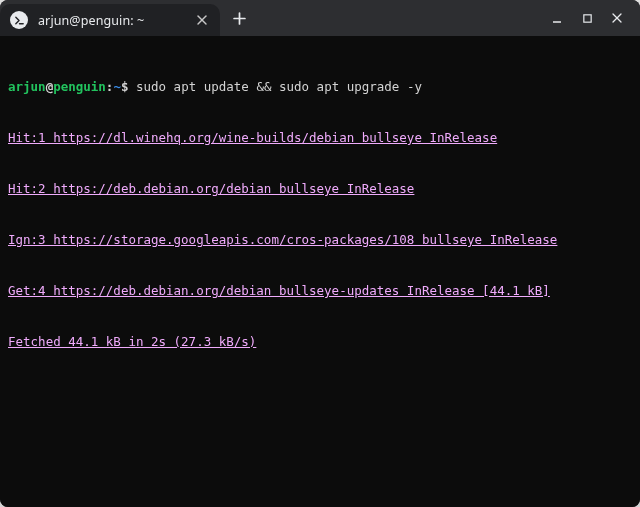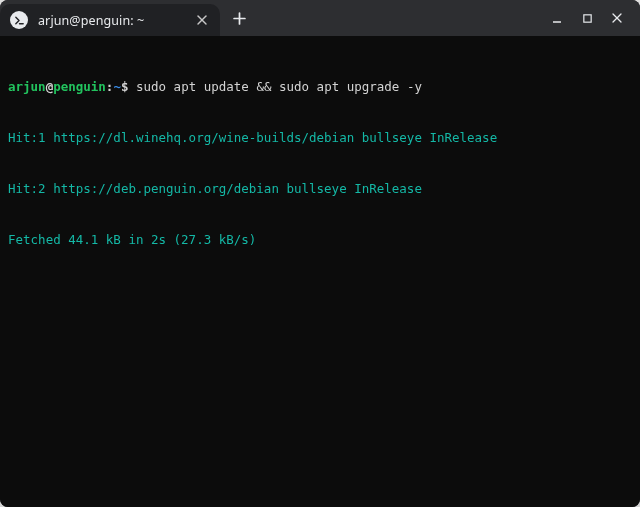--- a/index.html
+++ b/index.html
@@ -72,21 +72,21 @@
     letter-spacing: 0px;
   }
   .line { white-space: pre; }
   .user { color: #22c35e; font-weight: bold; }
   .sep  { color: #d3d3d3; font-weight: bold; }
   .host { color: #22c35e; font-weight: bold; }
   .colon{ color: #d3d3d3; font-weight: bold; }
   .path { color: #3b8eea; font-weight: bold; }
   .dollar{ color: #d3d3d3; font-weight: bold; }
   .cmd  { color: #d3d3d3; }
-  .out  { color: #14b8a6; }
+  .out  { color: #f0abfc; text-decoration: underline; }
 </style>
 </head>
 <body>
 
 <div class="window">
 
   <div class="titlebar">
     <div class="tab">
       <span class="favicon">
         <svg viewBox="0 0 24 24" fill="none" stroke="#202124" stroke-width="3" stroke-linecap="round" stroke-linejoin="round">
@@ -127,21 +127,23 @@
       <svg width="12" height="12" viewBox="0 0 12 12" stroke="#e8eaed" stroke-width="1.3" stroke-linecap="round">
         <line x1="2" y1="2" x2="10" y2="10"></line>
         <line x1="10" y1="2" x2="2" y2="10"></line>
       </svg>
     </div>
   </div>
 
   <div class="term">
     <div class="line"><span class="user">arjun</span><span class="sep">@</span><span class="host">penguin</span><span class="colon">:</span><span class="path">~</span><span class="dollar">$</span><span class="cmd"> </span><span class="cmd">sudo apt update &amp;&amp; sudo apt upgrade -y</span></div>
     <div class="line out">Hit:1 https://dl.winehq.org/wine-builds/debian bullseye InRelease</div>
-    <div class="line out">Hit:2 https://deb.penguin.org/debian bullseye InRelease</div>
+    <div class="line out">Hit:2 https://deb.debian.org/debian bullseye InRelease</div>
+    <div class="line out">Ign:3 https://storage.googleapis.com/cros-packages/108 bullseye InRelease</div>
+    <div class="line out">Get:4 https://deb.debian.org/debian bullseye-updates InRelease [44.1 kB]</div>
     <div class="line out">Fetched 44.1 kB in 2s (27.3 kB/s)</div>
     
     
     
     
     
     
     
     
     

